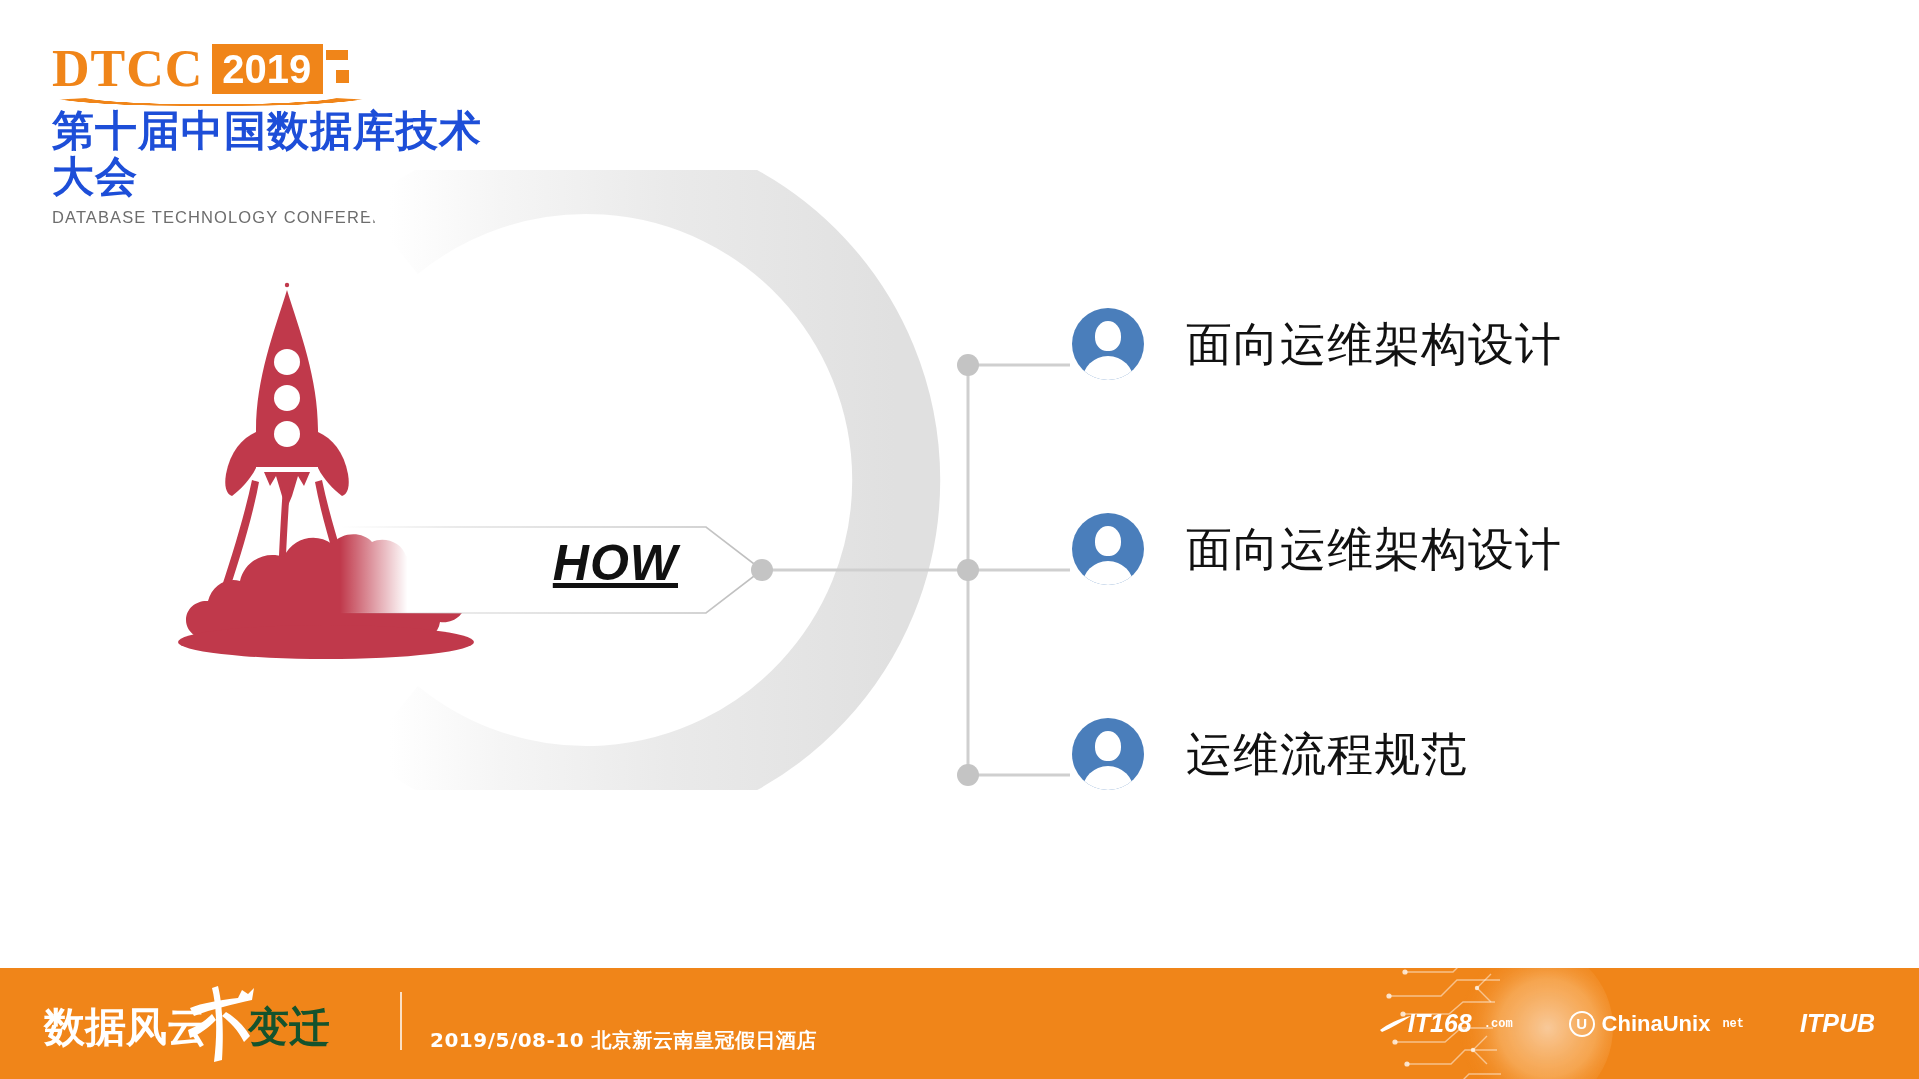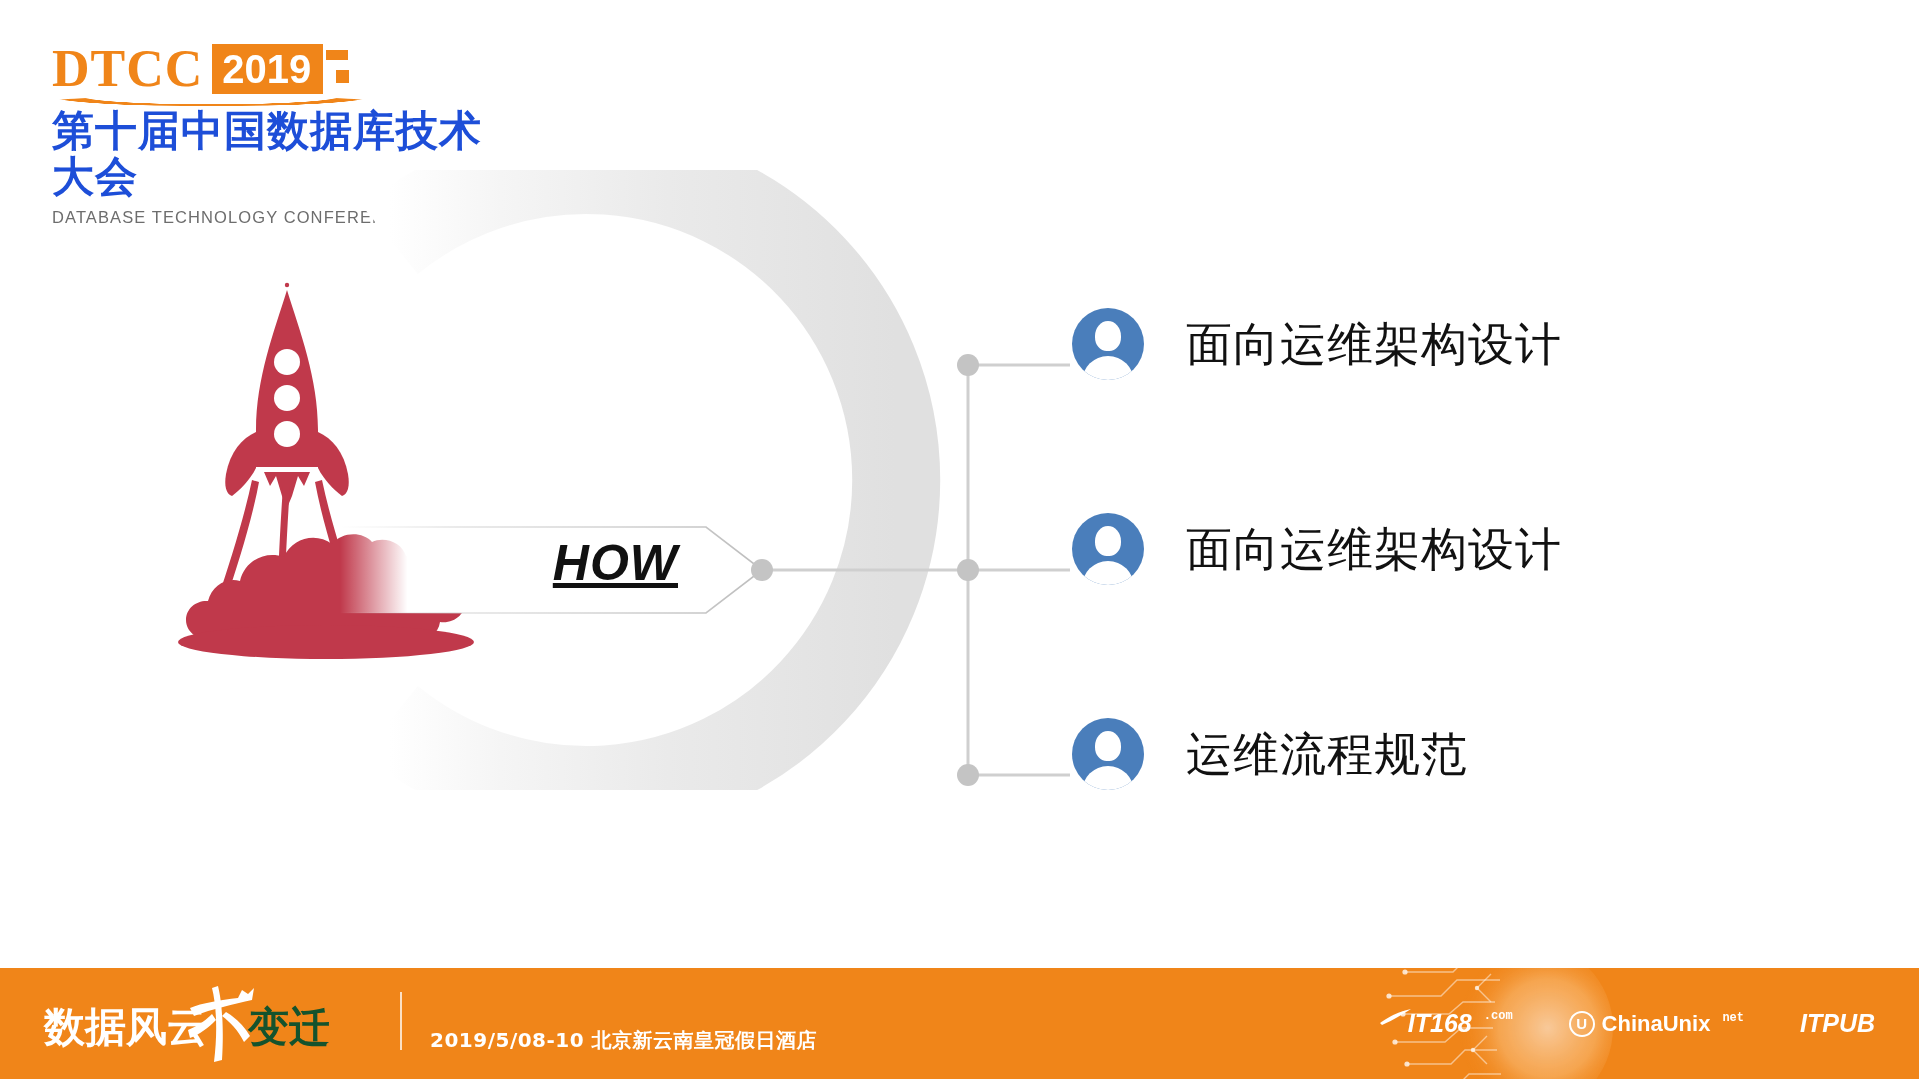--- a/index.html
+++ b/index.html
@@ -297,20 +297,21 @@
     align-items: center;
     gap: 56px;
   }
   .partner {
     color: #ffffff;
     font-weight: bold;
     font-style: italic;
     font-size: 25px;
     letter-spacing: 0px;
     display: flex;
+    align-items: center;
     font-family: "Liberation Sans", sans-serif;
     white-space: nowrap;
   }
   .partner.p-chinaunix { font-style: normal; font-size: 22px; }
   .partner .cu-mark {
     width: 26px;
     height: 26px;
     border-radius: 50%;
     border: 2.5px solid #ffffff;
     margin-right: 7px;

